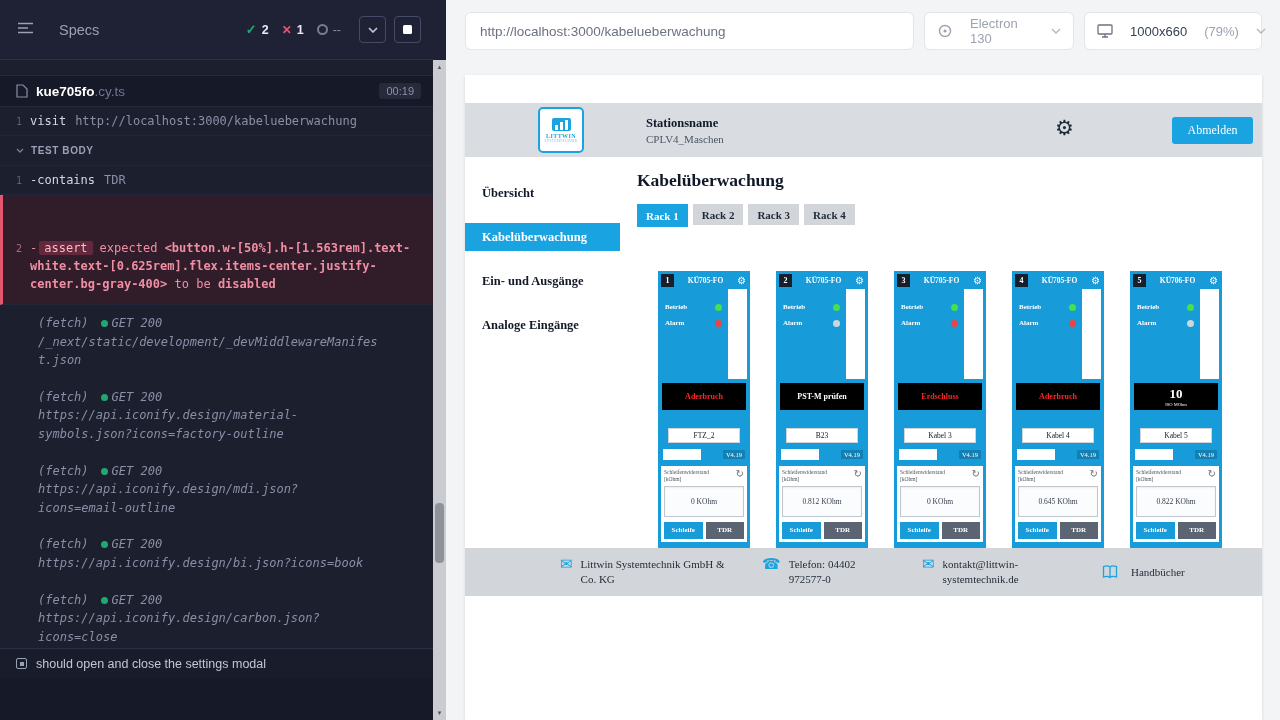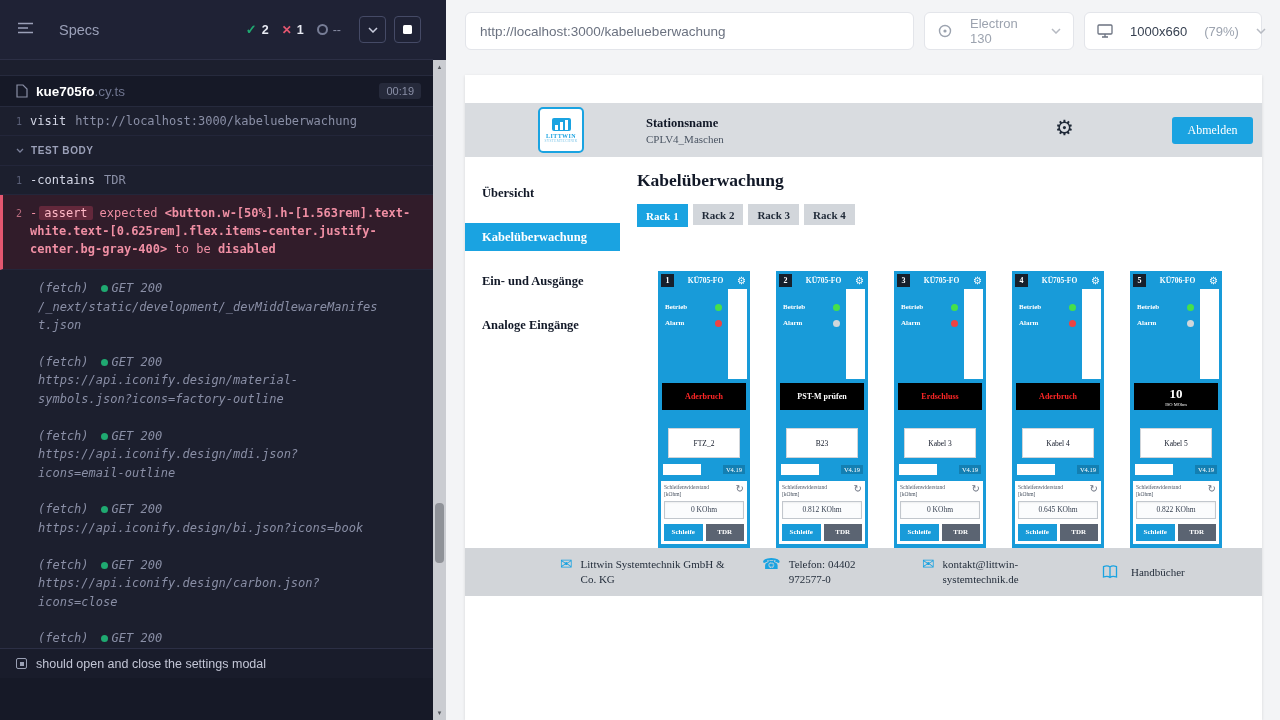--- a/index.html
+++ b/index.html
@@ -29,21 +29,21 @@
   .cmd { display:flex; padding:7px 10px 7px 0; border-bottom:1px solid #23263a; align-items:baseline; }
   .cmd-num { width:30px; text-align:right; padding-right:8px; color:#5b6078; font-size:10px; flex:none; }
   .cmd-name { color:#d4d7e6; }
   .cmd-dash { color:#d4d7e6; }
   .cmd-arg { color:#8a8fa6; margin-left:9px; }
   .section-row { display:flex; align-items:center; gap:7px; padding:9px 8px 9px 16px; border-bottom:1px solid #23263a; font-family:"Liberation Sans",sans-serif; font-size:10px; letter-spacing:0.6px; color:#9ba0b8; font-weight:700; }
   .chev-icon { color:#7a7f99; display:flex; }
 
   .cmd.failed { background:#311c2a; border-left:3px solid #e45770; border-bottom:1px solid #23263a; padding:9px 16px 11px 0; }
   .cmd.failed .cmd-num { width:27px; color:#b76a7d; }
-  .failed-body { flex:1; color:#f08fa4; line-height:1.5; overflow-wrap:break-word; }
+  .failed-body { flex:1; color:#f08fa4; line-height:1.5; overflow-wrap:break-word;margin-top:35px; }
   .assert-badge { background:#63283b; color:#ffb9c7; padding:0 5px; border-radius:2px; margin:0 7px 0 2px; }
   .assert-sel { font-weight:700; }
   .assert-state { font-weight:700; }
 
   .fetch { padding:9px 50px 9px 38px; font-style:italic; color:#8a8fa6; line-height:1.55; }
   .fetch-dot { display:inline-block; width:7px; height:7px; border-radius:50%; background:#1fa971; margin:0 4px 0 12px; }
   .furl { overflow-wrap:anywhere; }
 
   .cy-next { height:30px; border-top:1px solid #2c2f45; background:#191c2b; display:flex; align-items:center; gap:9px; padding:0 16px; font-size:12.5px; color:#c3c6d6; flex:none; }
   .next-icon { width:11px; height:11px; border:1.5px solid #9aa0b4; border-radius:2px; display:flex; align-items:center; justify-content:center; flex:none; }
@@ -106,29 +106,29 @@
   .dot { width:7px; height:7px; border-radius:50%; flex:none; }
   .dot.green { background:#46e04a; }
   .dot.on { background:#ef4343; }
   .dot.off { background:#cfd6da; }
   .card-status { margin:0 4px; height:27px; background:#000; display:flex; flex-direction:column; align-items:center; justify-content:center; }
   .status-main { font-size:8px; font-weight:700; }
   .card-status.red .status-main { color:#ff2626; }
   .card-status.white .status-main { color:#fff; }
   .card-status.big .status-main { color:#fff; font-size:13px; }
   .status-sub { color:#fff; font-size:4.5px; }
-  .card-cable { margin:18px 10px 0; background:#fff; border:1px solid #cfd4d9; height:30px; display:flex; align-items:center; justify-content:center; font-size:7.5px; color:#111827; }
+  .card-cable { margin:18px 10px 0; background:#fff; border:1px solid #cfd4d9; height:15px; display:flex; align-items:center; justify-content:center; font-size:7.5px; color:#111827; }
   .card-version { display:flex; align-items:center; justify-content:space-between; margin:5px 5px 0; height:13px; }
   .vbox { width:38px; height:11px; background:#fff; }
   .vtext { color:#fff; font-size:6.5px; background:rgba(0,0,0,.18); padding:1px 3px; }
   .card-panel { margin:5px 3px 0; background:#fff; padding:3px; }
   .panel-label-row { display:flex; justify-content:space-between; align-items:flex-start; }
   .panel-label { font-size:5.5px; color:#4b5563; width:60px; line-height:1.25; }
   .refresh-ic { font-size:10px; color:#6b7280; line-height:1; cursor:pointer; }
-  .panel-value { margin-top:3px; border:1px solid #c2c7cd; height:18px; display:flex; align-items:center; justify-content:center; font-size:7.5px; color:#374151; background:#fbfcfd; box-shadow:inset 0 1px 2px rgba(0,0,0,.06); cursor:pointer; }
+  .panel-value { margin-top:3px; border:1px solid #c2c7cd; height:31px; display:flex; align-items:center; justify-content:center; font-size:7.5px; color:#374151; background:#fbfcfd; box-shadow:inset 0 1px 2px rgba(0,0,0,.06); cursor:pointer; }
   .panel-buttons { display:flex; gap:3px; margin-top:5px; }
   .panel-buttons button { flex:1; height:17px; border:none; color:#fff; font-size:7px; font-weight:700; font-family:inherit; cursor:pointer; }
   .btn-loop { background:#189bd9; }
   .btn-tdr { background:#5b6472; }
 
   .app-foot { position:absolute; left:0; right:0; bottom:0; height:48px; background:#d2d5d9; display:flex; align-items:center; gap:30px; padding-left:95px; }
   .foot-item { display:flex; gap:8px; align-items:flex-start; font-size:11px; color:#1f2937; line-height:1.35; }
   .foot-icon { color:#1aa3e1; font-size:15px; line-height:1; display:flex; flex:none; }
   .fw1 { width:172px; } .fw2 { width:130px; } .fw3 { width:102px; }
 </style>

